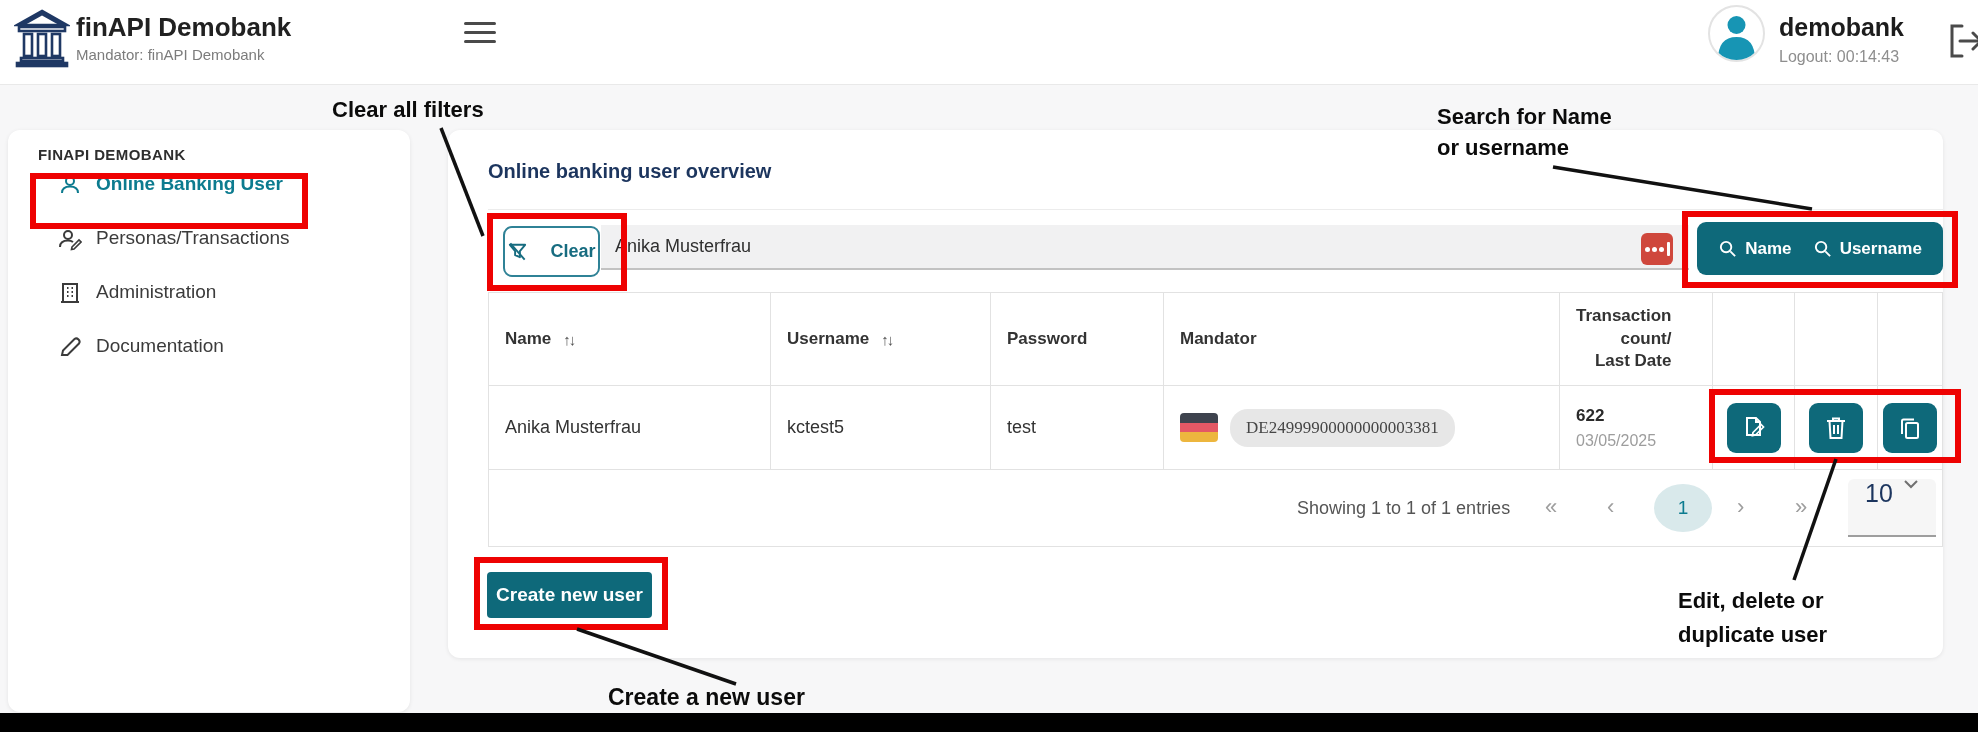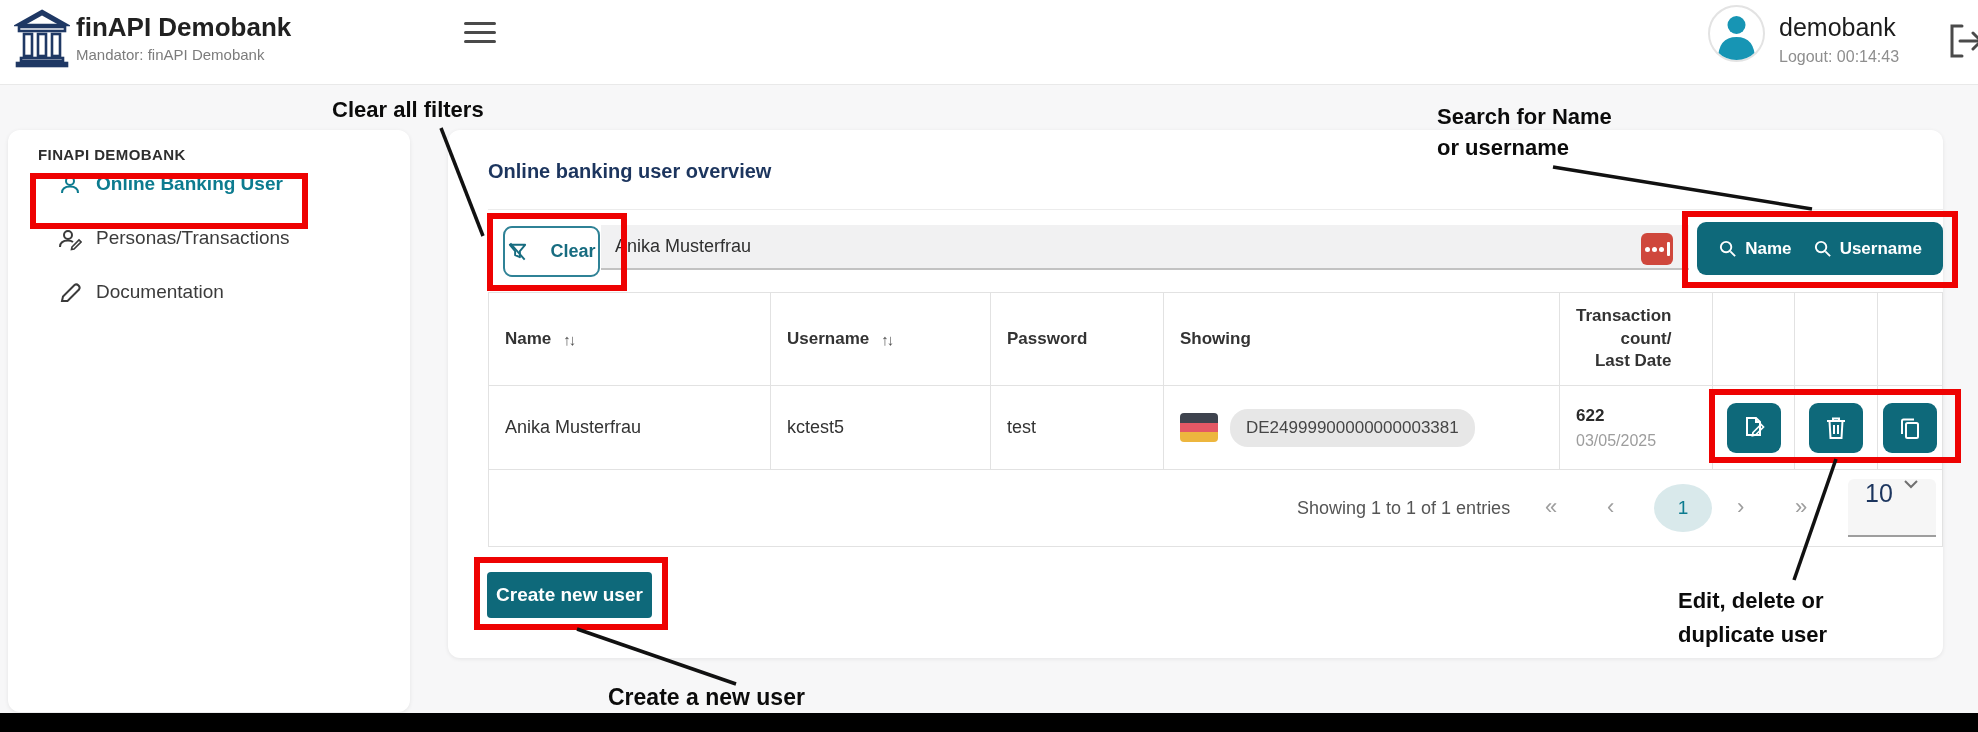--- a/index.html
+++ b/index.html
@@ -8,21 +8,21 @@
   .abs{position:absolute;}
 
   
   .header{position:absolute;left:0;top:0;width:1978px;height:84px;background:#ffffff;border-bottom:1px solid #e9e9e9;}
   .brand-title{position:absolute;left:76px;top:12px;font-size:26px;font-weight:700;color:#212121;}
   .brand-sub{position:absolute;left:76px;top:46px;font-size:15px;color:#7c7c7c;}
   .hamburger{position:absolute;left:464px;top:22px;width:32px;height:22px;cursor:pointer;}
   .hamburger span{display:block;height:3px;background:#4a4a4a;margin-bottom:6px;border-radius:2px;}
   .avatar{position:absolute;left:1708px;top:5px;width:57px;height:57px;border-radius:50%;
           border:2px solid #e3e3e3;background:#fff;overflow:hidden;box-sizing:border-box;}
-  .user-name{position:absolute;left:1779px;top:13px;font-size:25px;font-weight:400;color:#1c1c1c;}
+  .user-name{position:absolute;left:1779px;top:13px;font-size:25px;font-weight:700;color:#1c1c1c;}
   .user-logout{position:absolute;left:1779px;top:48px;font-size:16px;color:#8e8e8e;}
   .logout-ic{position:absolute;left:1948px;top:22px;}
 
   
   .sidebar{position:absolute;left:8px;top:130px;width:402px;height:582px;background:#fff;
            border-radius:12px;box-shadow:0 1px 4px rgba(0,0,0,.08);}
   .sb-title{position:absolute;left:30px;top:16px;font-size:15px;font-weight:700;color:#2e2e2e;letter-spacing:.4px;}
   .sb-nav{position:absolute;left:0;top:43px;width:100%;}
   .sb-item{height:54px;display:flex;align-items:flex-start;padding-left:50px;gap:14px;cursor:pointer;
            font-size:19px;color:#3b3b3b;}
@@ -57,21 +57,21 @@
   .tgrid{display:grid;grid-template-columns:282px 220px 173px 396px 153px 82px 83px 64px;}
   .th{height:93px;display:flex;align-items:center;padding-left:16px;box-sizing:border-box;
       border-right:1px solid #e2e2e2;border-bottom:1px solid #e2e2e2;font-size:17px;font-weight:700;color:#333;}
   .th.last, .td.last{border-right:none;}
   .th .sort{margin-left:12px;font-size:15px;color:#555;letter-spacing:-2px;cursor:pointer;}
   .th.wrap{white-space:pre-line;line-height:1.35;text-align:right;}
   .td{height:84px;display:flex;align-items:center;padding-left:16px;box-sizing:border-box;
       border-right:1px solid #e2e2e2;border-bottom:1px solid #e2e2e2;font-size:18px;color:#333;}
   .flag{width:38px;height:29px;border-radius:4px;overflow:hidden;flex:0 0 auto;}
   .flag div{height:33.33%;}
-  .iban-chip{margin-left:12px;background:#e7e7e7;border-radius:18px;padding:9px 16px;font-size:17px;color:#464646;}
+  .iban-chip{margin-left:12px;background:#e7e7e7;border-radius:18px;padding:9px 16px;font-size:17px;color:#464646;font-family:Liberation Serif, serif;}
   .txn-num{font-size:17px;font-weight:700;color:#2a2a2a;}
   .txn-date{font-size:16px;color:#9d9d9d;margin-top:6px;}
   .act-btn{width:54px;height:50px;background:#0e697a;border-radius:9px;display:flex;align-items:center;
            justify-content:center;cursor:pointer;border:none;margin:0 auto;}
   .td.center{padding-left:0;justify-content:center;}
 
   
   .tfoot{position:relative;height:76px;border-bottom:1px solid #e2e2e2;}
   .pg-summary{position:absolute;left:808px;top:28px;font-size:18px;color:#555;}
   .pg-arrow{position:absolute;top:24px;font-size:22px;color:#9e9e9e;cursor:pointer;}
@@ -155,20 +155,35 @@
         <span>
           <svg width="24" height="24" viewBox="0 0 24 24" fill="none" stroke="#3b3b3b" stroke-width="2">
             <circle cx="10" cy="8" r="4"></circle>
             <path d="M2 20 Q2 13.5 10 13.5 Q13 13.5 15 15"></path>
             <path d="M14 20 L21 13 L23 15 L16 22 L13.5 22.5 Z" stroke-width="1.6"></path>
           </svg>
         </span>
         <span>Personas/Transactions</span>
       </div>
 
+      <div class="sb-item">
+        <span>
+          <svg width="24" height="24" viewBox="0 0 24 24" fill="none" stroke="#3b3b3b" stroke-width="2">
+            <rect x="5" y="3" width="14" height="18"></rect>
+            <line x1="3" y1="21" x2="21" y2="21"></line>
+            <line x1="9" y1="7" x2="10.5" y2="7"></line>
+              <line x1="13.5" y1="7" x2="15" y2="7"></line>
+            <line x1="9" y1="11" x2="10.5" y2="11"></line>
+              <line x1="13.5" y1="11" x2="15" y2="11"></line>
+            <line x1="9" y1="15" x2="10.5" y2="15"></line>
+              <line x1="13.5" y1="15" x2="15" y2="15"></line>
+          </svg>
+        </span>
+        <span>Administration</span>
+      </div>
 
       <div class="sb-item">
         <span>
           <svg width="24" height="24" viewBox="0 0 24 24" fill="none" stroke="#3b3b3b" stroke-width="2">
             <path d="M4 20 L5 15.5 L16.5 4 Q18.5 2.5 20.5 4.5 Q22.5 6.5 21 8.5 L9.5 20 L4 20 Z"></path>
           </svg>
         </span>
         <span>Documentation</span>
       </div>
     </div>
@@ -225,21 +240,21 @@
       <div class="tgrid">
         <div class="th">
           <span>Name</span>
           <span class="sort">↑↓</span>
         </div>
         <div class="th">
           <span>Username</span>
           <span class="sort">↑↓</span>
         </div>
         <div class="th">Password</div>
-        <div class="th">Showing</div>
+        <div class="th">Mandator</div>
         <div class="th wrap">Transaction
 count/
 Last Date</div>
         <div class="th"></div>
         <div class="th"></div>
         <div class="th last"></div>
 
         <div class="td">Anika Musterfrau</div>
         <div class="td">kctest5</div>
         <div class="td">test</div>

